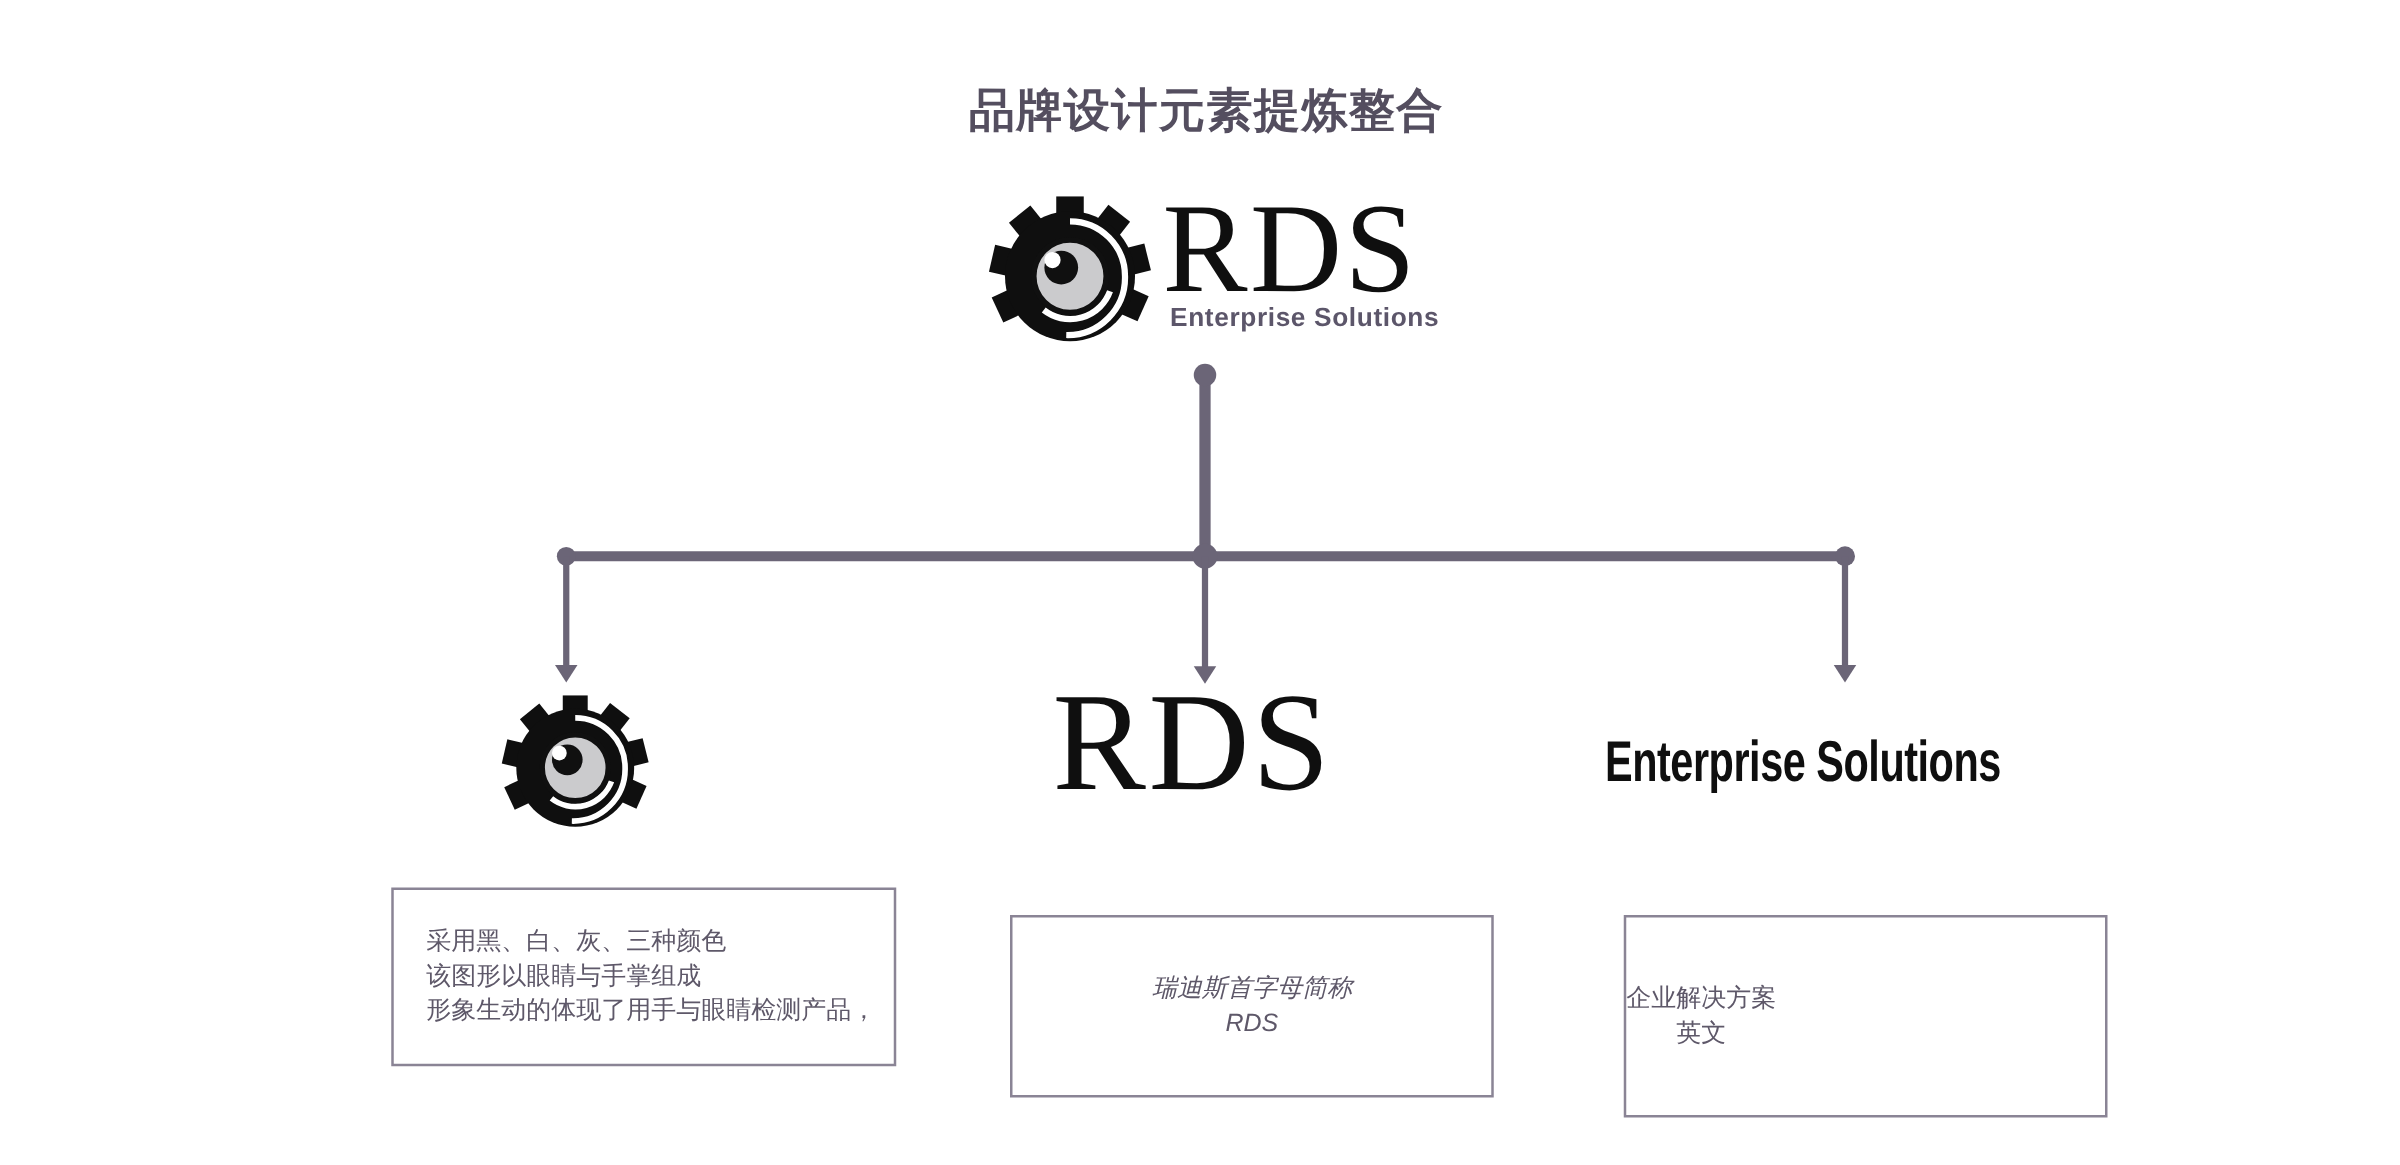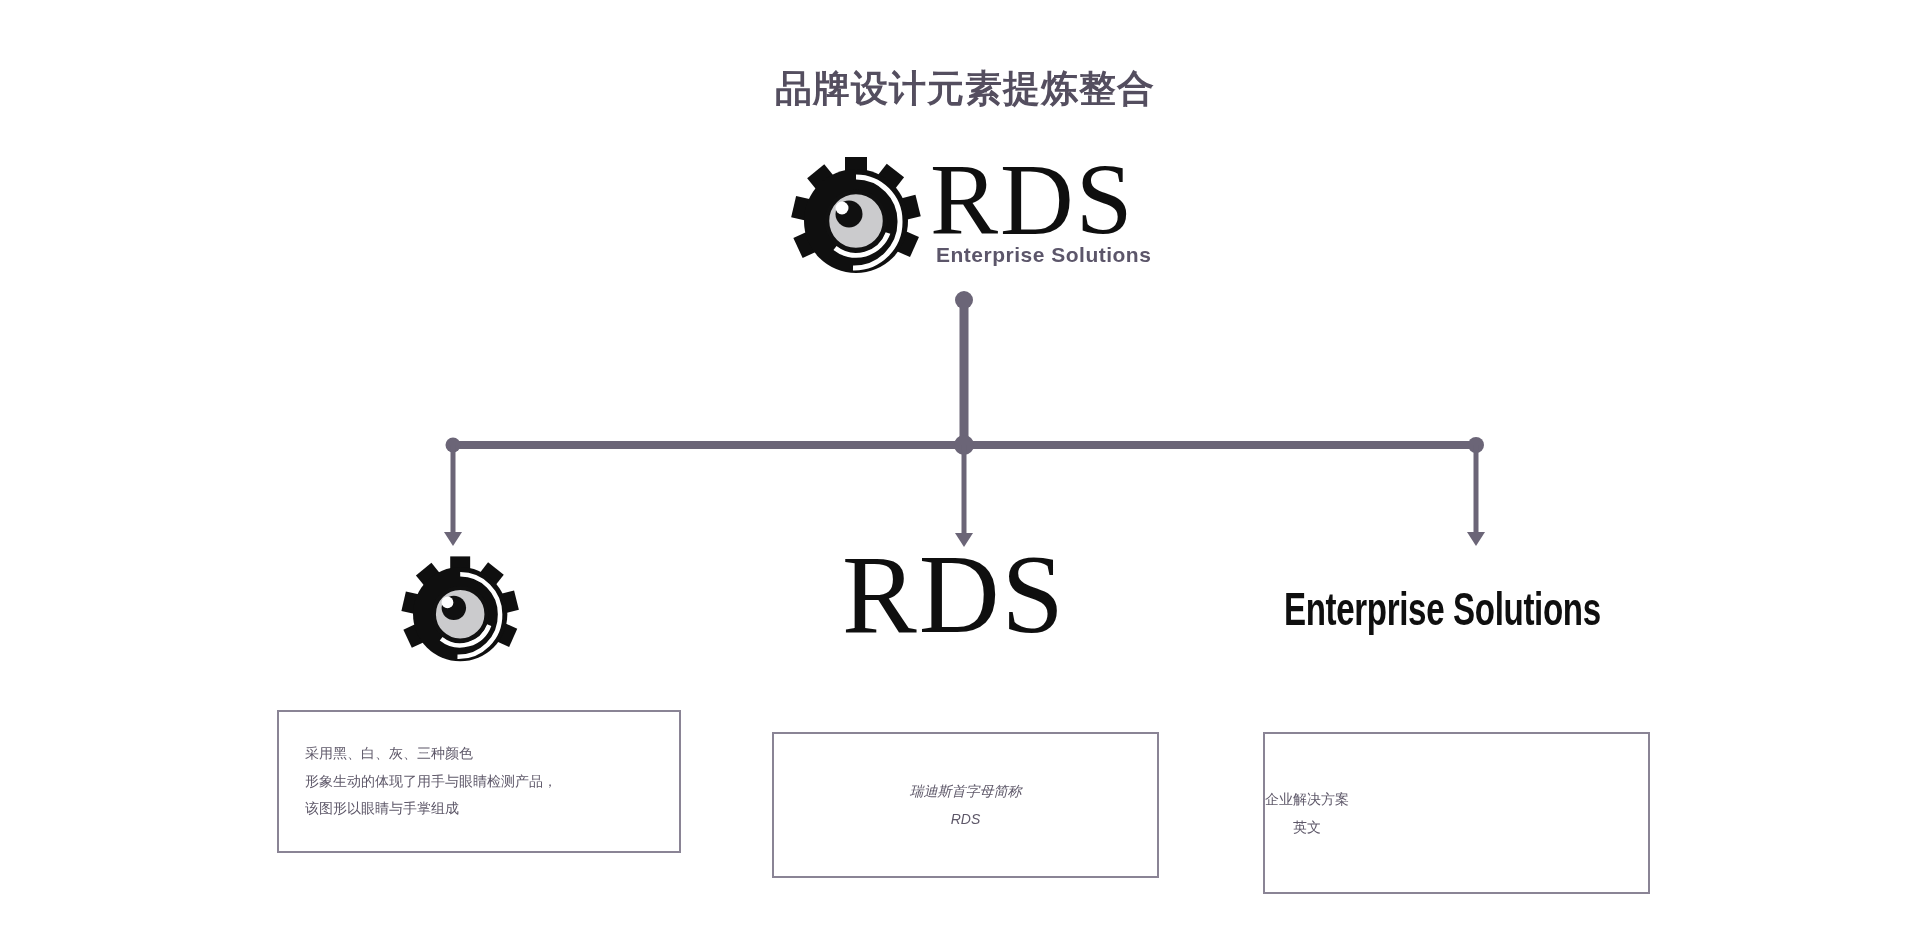--- a/index.html
+++ b/index.html
@@ -44,21 +44,21 @@
   }
   .elem-tagline{
     position:absolute;left:1284px;top:586px;line-height:1;
     font-size:46px;font-weight:700;color:var(--black);letter-spacing:-0.5px;
     transform:scaleX(0.72);transform-origin:left top;white-space:nowrap;
   }
 
   
   .box{
     position:absolute;border:2px solid var(--border);
-    color:var(--boxtext);font-size:14px;display:flex;
+    color:var(--boxtext);font-size:20px;display:flex;margin-left:36px;
   }
   .box-left{left:277px;top:710px;width:404px;height:143px;align-items:center;}
   .box-left .lines{padding-left:26px;line-height:27.5px;text-align:left;}
   .box-mid{left:772px;top:732px;width:387px;height:146px;align-items:center;justify-content:center;font-style:italic;}
   .box-right{left:1263px;top:732px;width:387px;height:162px;align-items:center;justify-content:flex-start;}
   .box-mid .lines,.box-right .lines{line-height:28px;text-align:center;}
 </style>
 </head>
 <body>
 
@@ -125,22 +125,22 @@
 
   <svg class="elem-icon" viewBox="0 0 150 122">
     <use href="#gearEye"></use>
   </svg>
   <div class="elem-wordmark">RDS</div>
   <div class="elem-tagline">Enterprise Solutions</div>
 
   <div class="box box-left">
     <div class="lines">
       <div>采用黑、白、灰、三种颜色</div>
+      <div>该图形以眼睛与手掌组成</div>
       <div>形象生动的体现了用手与眼睛检测产品，</div>
-      <div>该图形以眼睛与手掌组成</div>
     </div>
   </div>
 
   <div class="box box-mid">
     <div class="lines">
       <div>瑞迪斯首字母简称</div>
       <div>RDS</div>
     </div>
   </div>
 

